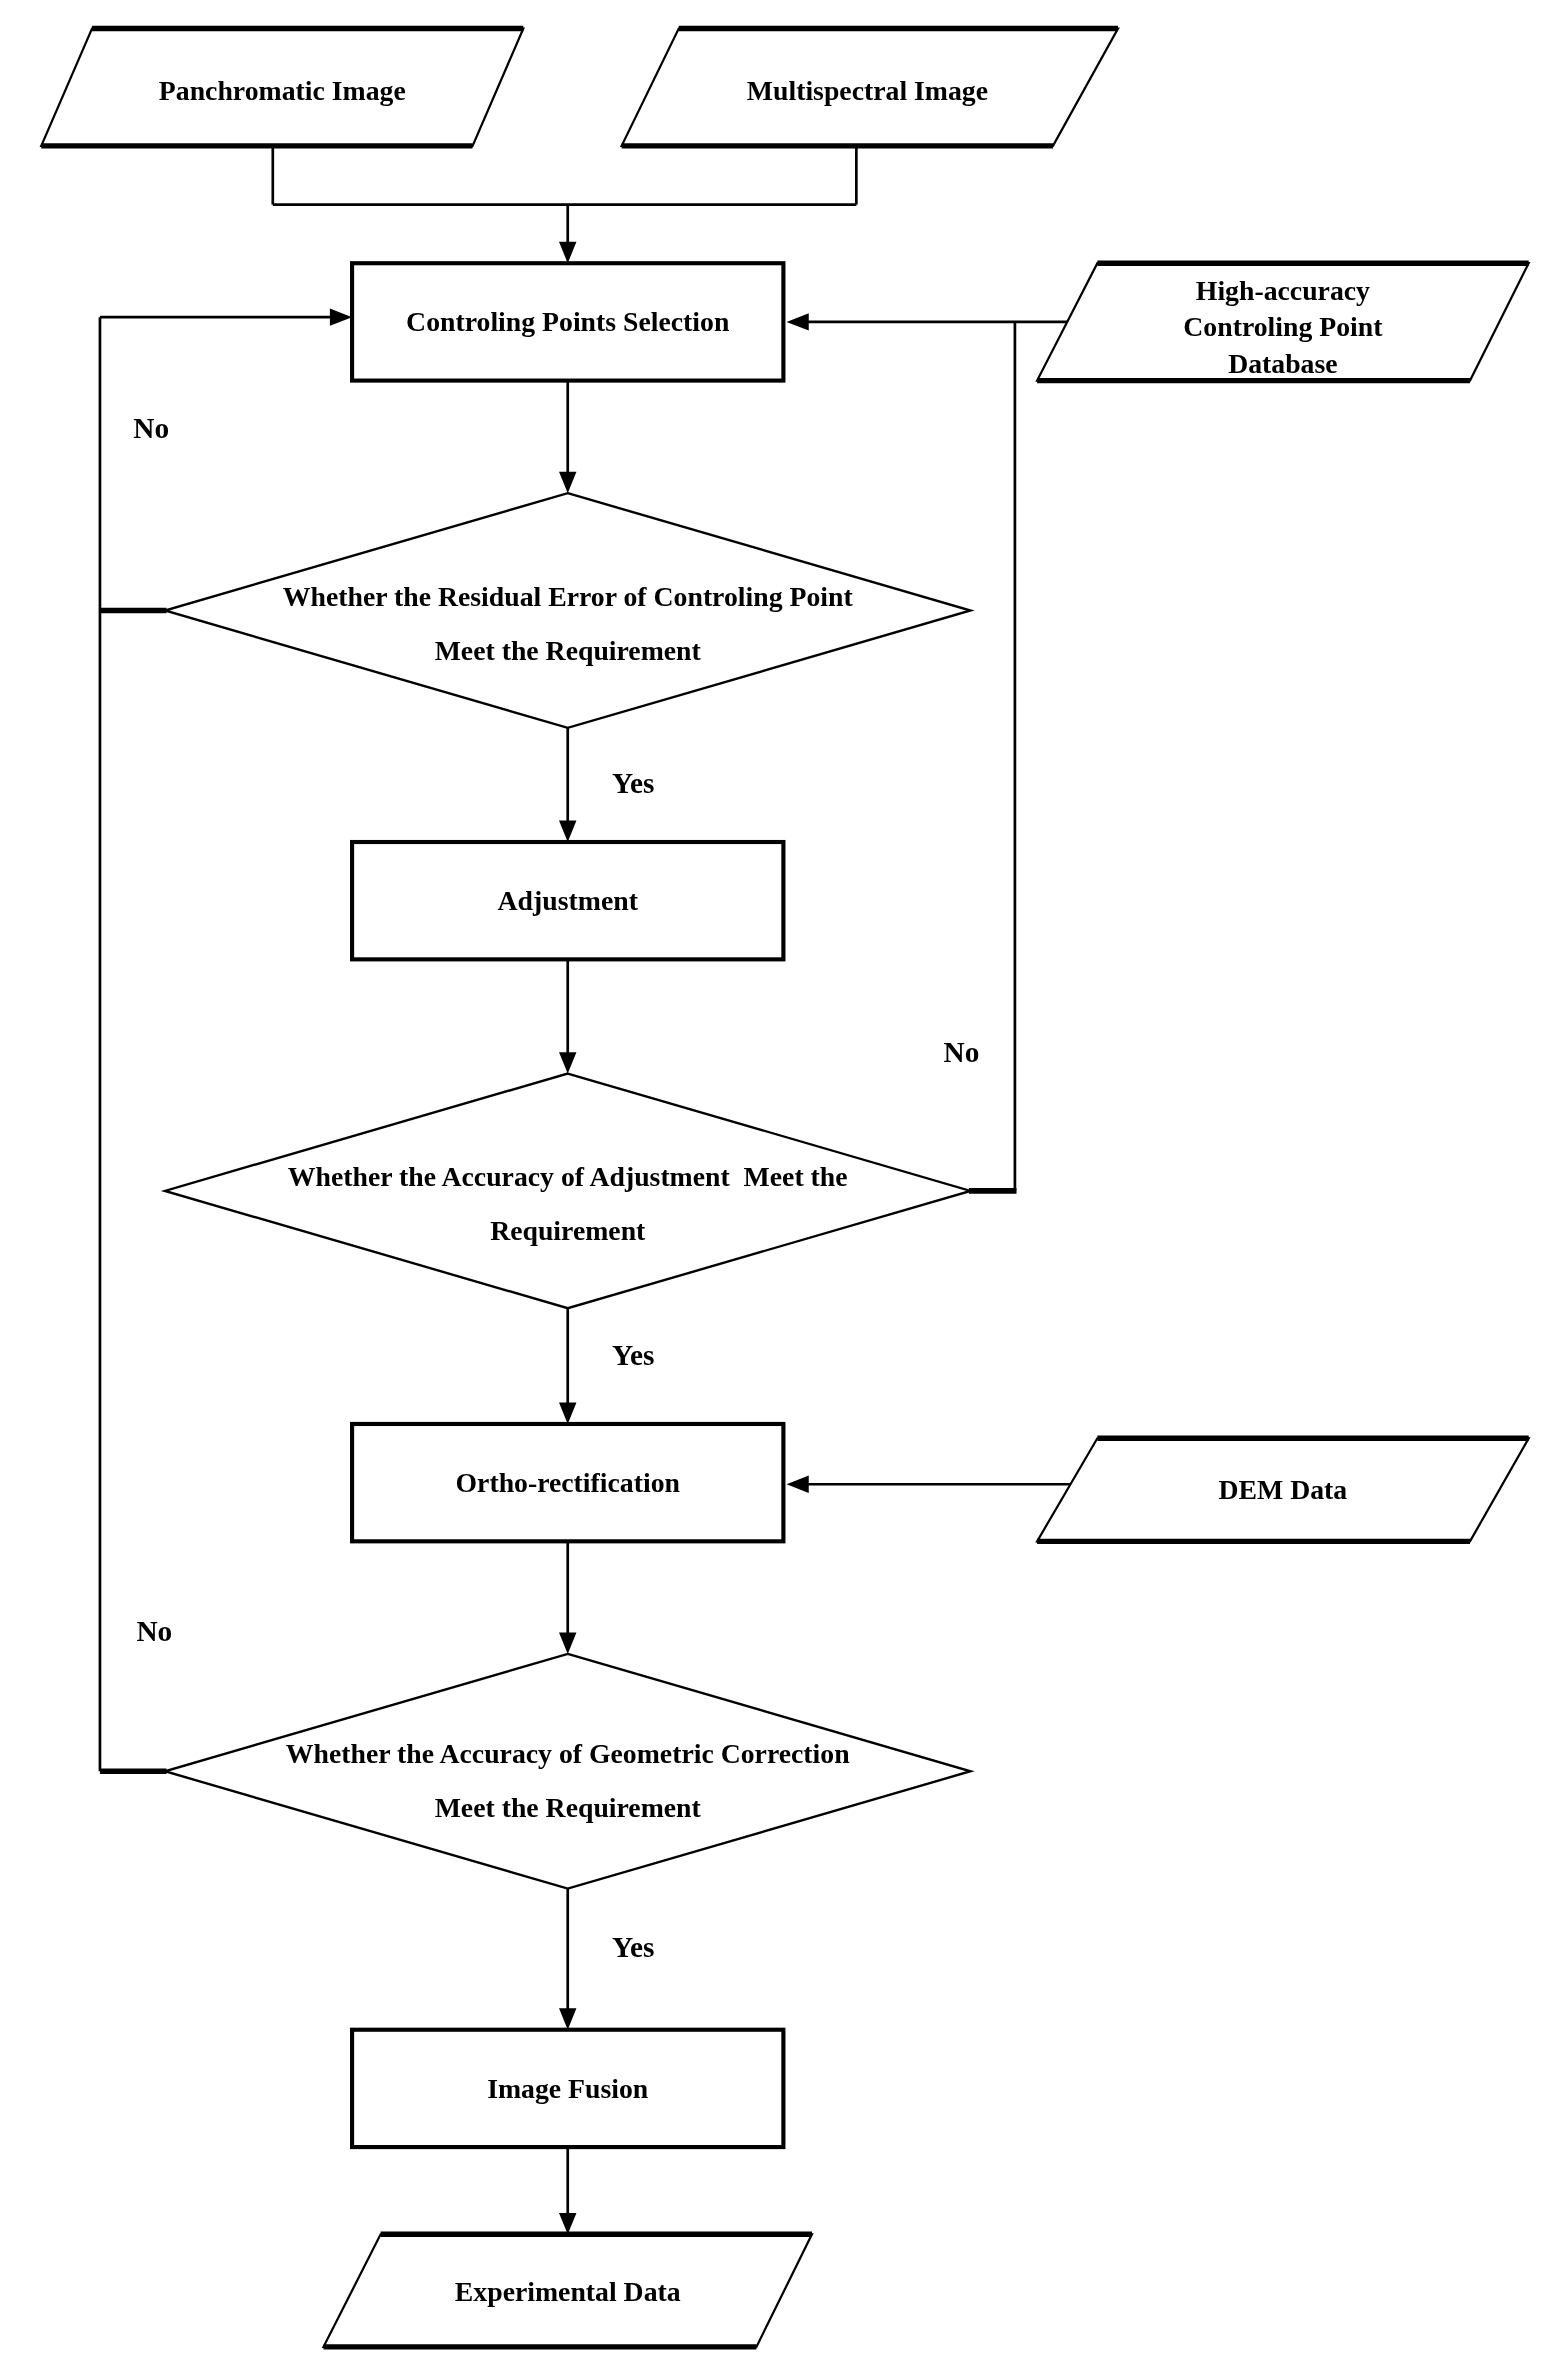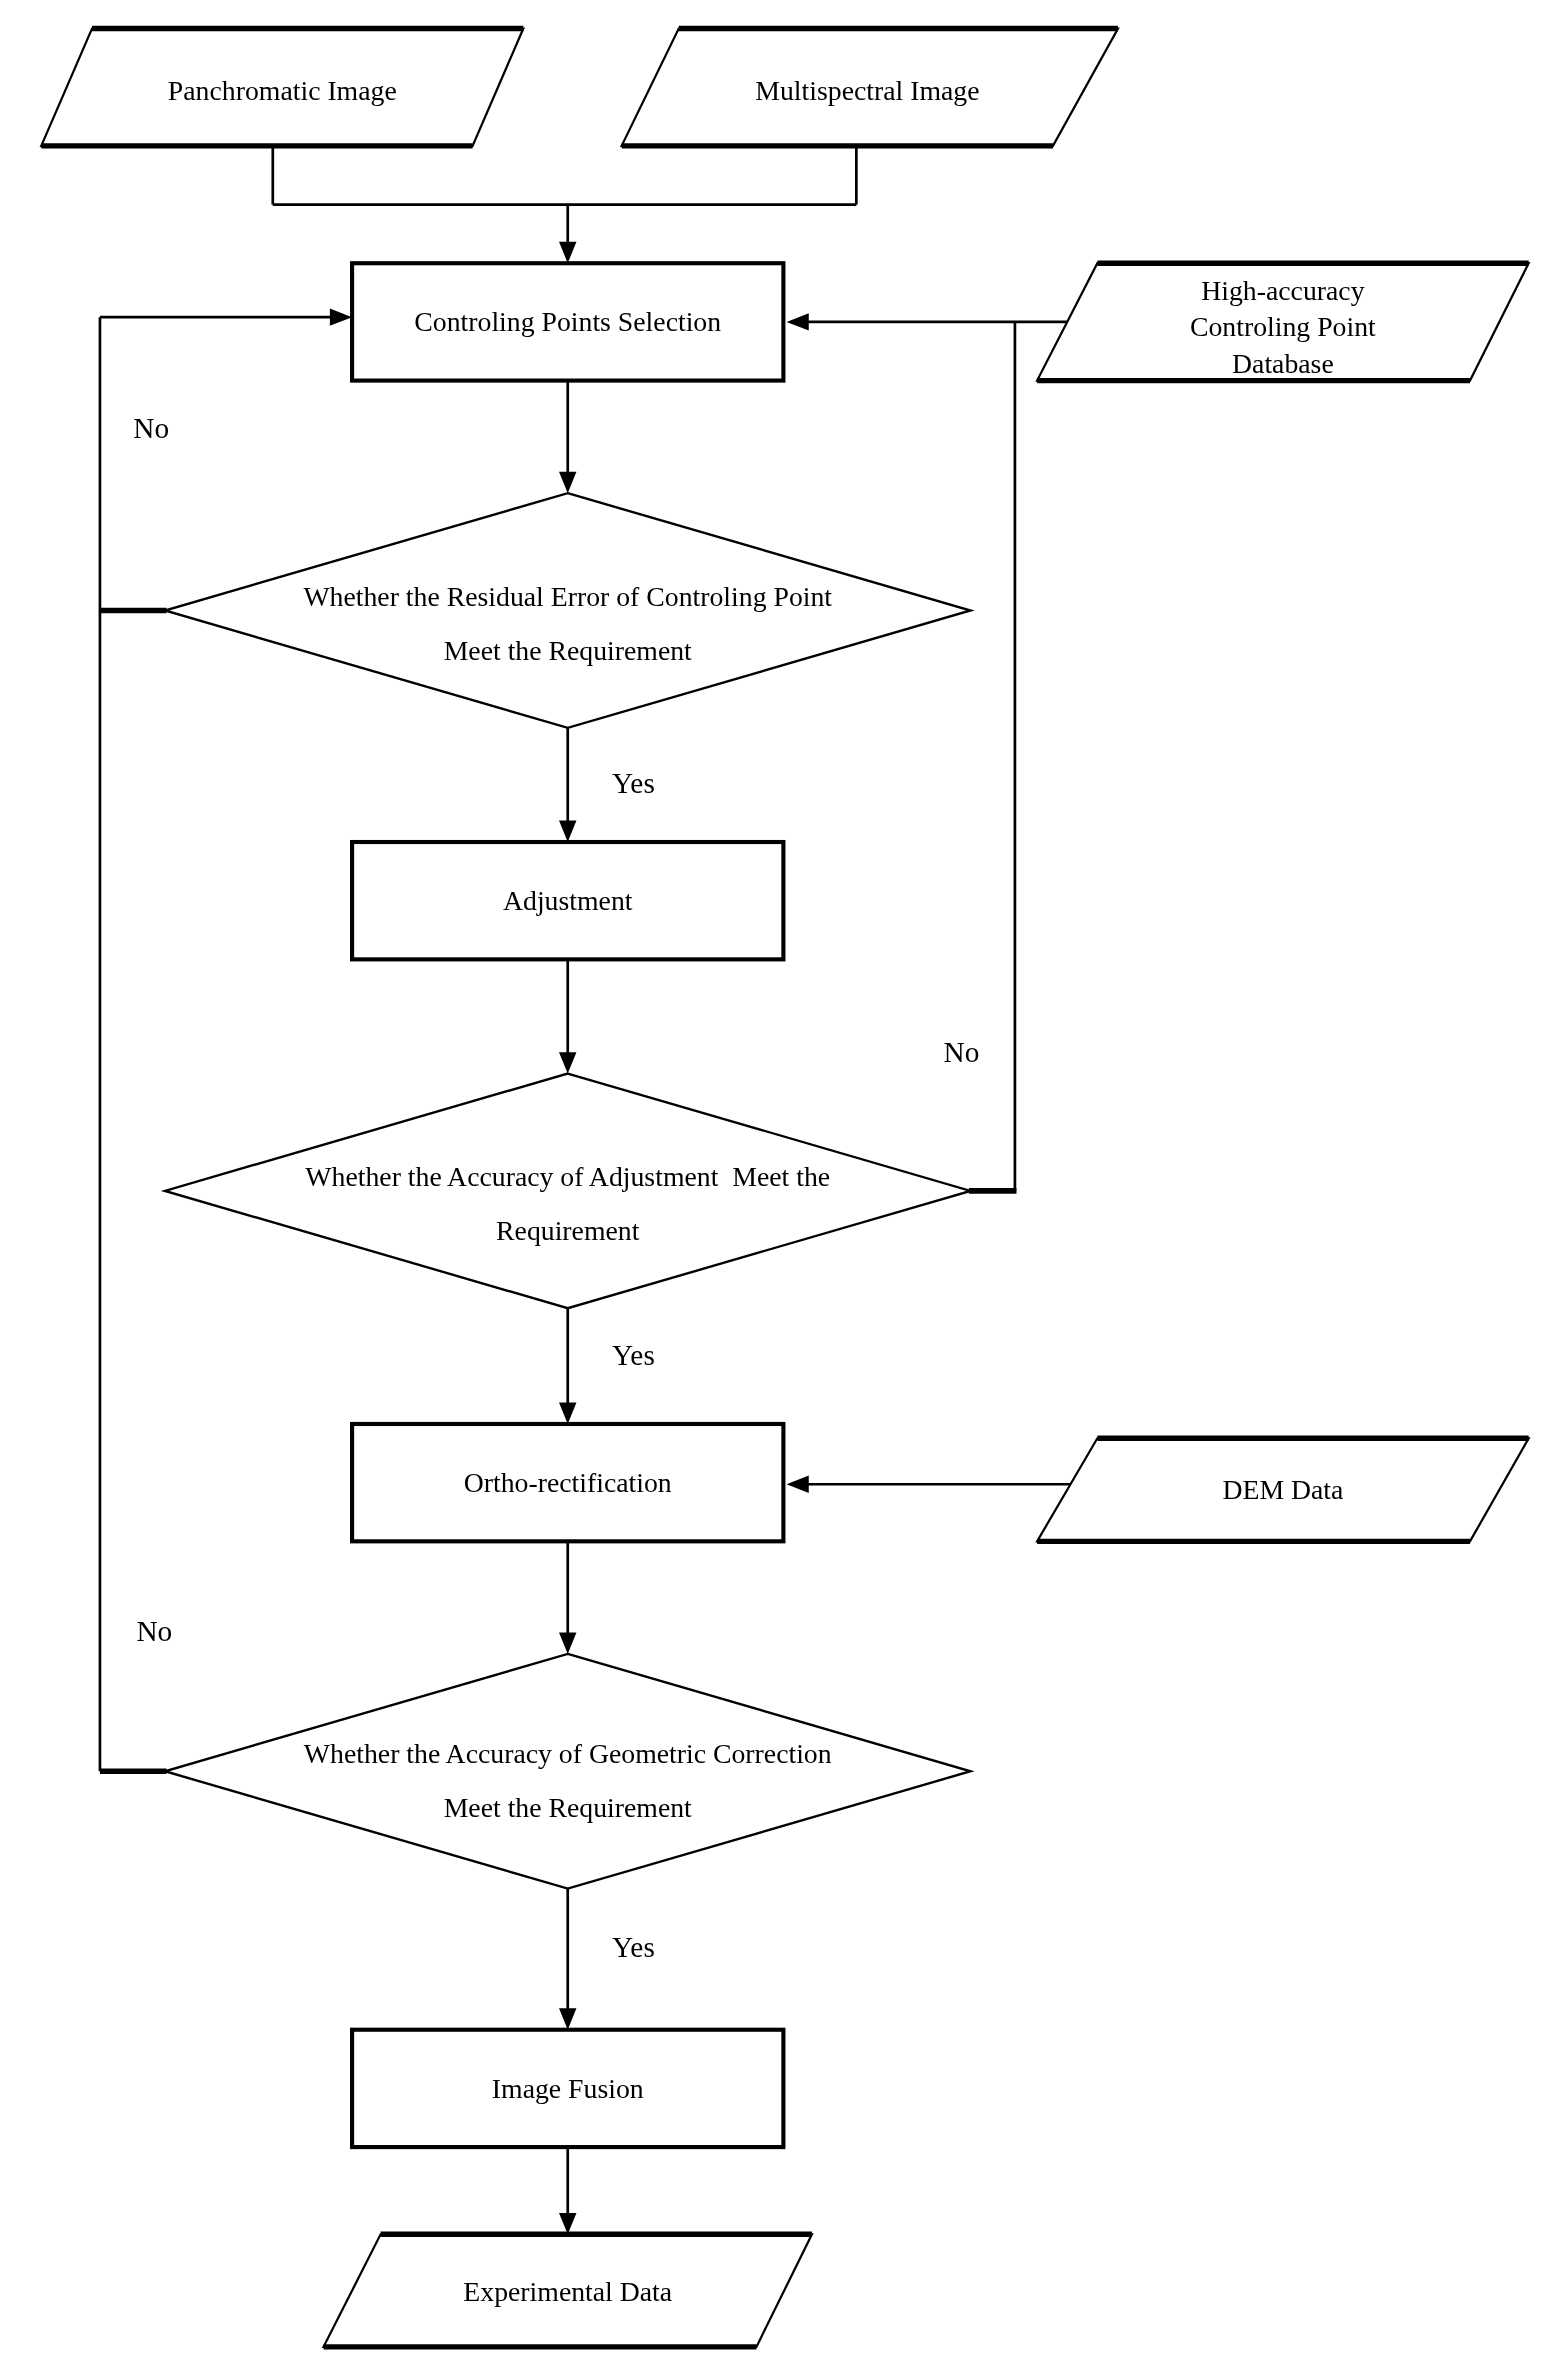--- a/index.html
+++ b/index.html
@@ -1,16 +1,16 @@
 <!DOCTYPE html>
 <html style="font-size:10px"><head>
 <meta charset="utf-8">
 <style>
   html, body { margin: 0; padding: 0; background: #ffffff; }
-  .figure-wrap { width: 1319px; height: 2377px; background: #ffffff; }
+  .figure-wrap { width: 1319px; height: 2377px; background: #ffffff; font-weight: bold; }
   svg { display: block; width: 1543px; height: 2377px; }
 
   
   .shape        { fill: #ffffff; stroke: #000000; }
   .proc         { stroke-width: 2.6; }
   .para         { stroke-width: 1.4; }
   .para-h       { stroke: #000000; stroke-width: 3.4; }
   .diamond      { stroke-width: 1.5; }
 
   

